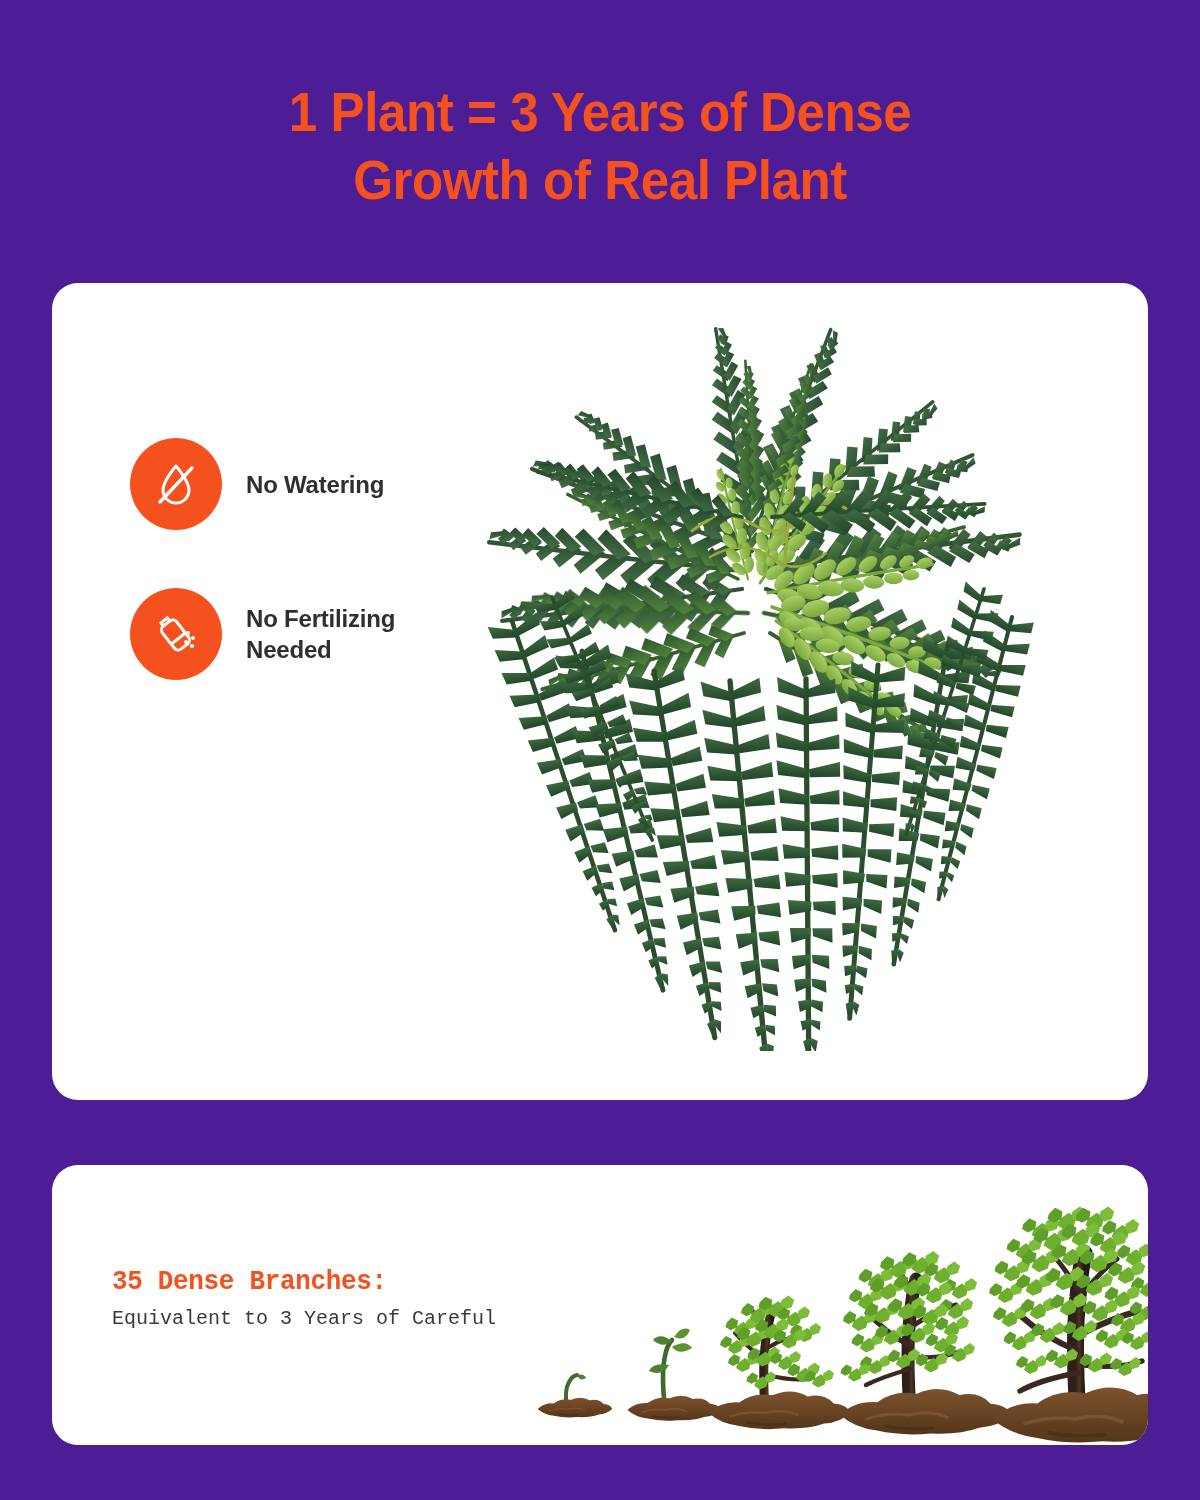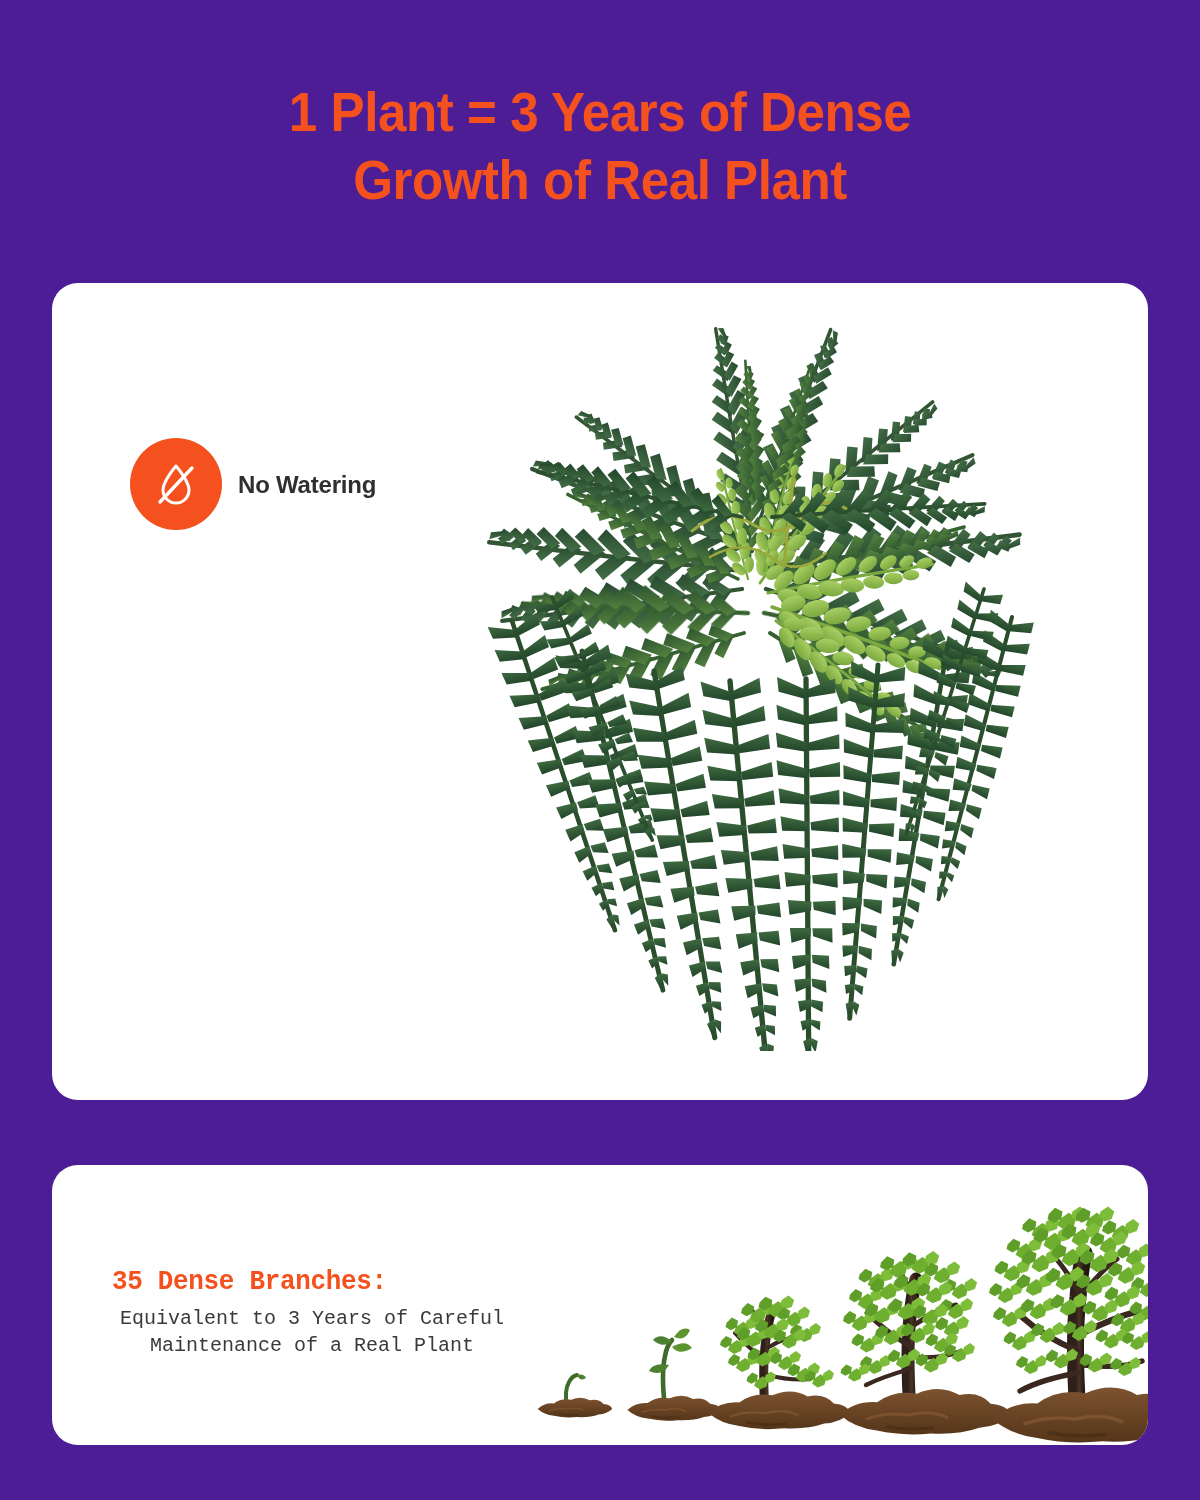--- a/index.html
+++ b/index.html
@@ -63,21 +63,21 @@
   .features {
     position: absolute;
     left: 78px;
     top: 155px;
     width: 380px;
     z-index: 5;
   }
   .feature {
     display: flex;
     align-items: center;
-    gap: 16px;
+    gap: 24px;
     margin-bottom: 58px;
   }
   .feature-icon {
     flex: 0 0 auto;
     width: 92px;
     height: 92px;
     border-radius: 50%;
     background: #F4511E;
     display: flex;
     align-items: center;
@@ -120,21 +120,21 @@
     margin-bottom: 6px;
     transform: scaleX(0.96);
     transform-origin: left center;
   }
   .branches-sub {
     color: #3a3a3a;
     font-size: 20px;
     font-weight: 400;
     line-height: 27px;
   }
-  .branches-sub span { display: block; text-align: center; }
+  .branches-sub span { display: block; }
 
   .growth-wrap {
     position: absolute;
     left: 470px;
     top: 10px;
     width: 640px;
     height: 270px;
   }
   .growth-wrap svg { display: block; width: 100%; height: 100%; }
 </style>
@@ -346,31 +346,49 @@
           <svg width="50" height="50" viewBox="0 0 50 50" aria-hidden="true">
             <path d="M25 7 C25 7 12 22 12 31 a13 13 0 0 0 26 0 C38 22 25 7 25 7 Z" fill="none" stroke="#ffffff" stroke-width="3" stroke-linejoin="round"></path>
             <line x1="9" y1="43" x2="41" y2="9" stroke="#ffffff" stroke-width="3.4" stroke-linecap="round"></line>
           </svg>
         </div>
         <div class="feature-label">
           <span>No Watering</span>
         </div>
       </div>
 
+      <div class="feature">
+        <div class="feature-icon">
+          <svg width="50" height="50" viewBox="0 0 50 50" aria-hidden="true">
+            <g transform="rotate(-38 25 25)">
+              <rect x="15" y="11" width="18" height="29" rx="5" fill="none" stroke="#ffffff" stroke-width="3"></rect>
+              <path d="M20 11 l0 -4 l8 0 l0 4" fill="none" stroke="#ffffff" stroke-width="3" stroke-linecap="round"></path>
+              <line x1="15" y1="30" x2="33" y2="30" stroke="#ffffff" stroke-width="3"></line>
+            </g>
+            <circle cx="37" cy="24" r="2.1" fill="#ffffff"></circle>
+            <circle cx="42" cy="29" r="1.9" fill="#ffffff"></circle>
+            <circle cx="35" cy="33" r="1.9" fill="#ffffff"></circle>
+            <circle cx="41" cy="37" r="2.1" fill="#ffffff"></circle>
+          </svg>
+        </div>
+        <div class="feature-label">
+          <span>No Fertilizing</span><br>
+          <span>Needed</span>
+        </div>
+      </div>
 
     </div>
   </section>
 
   <section class="card" id="branches-card">
 
     <div class="branches-text">
       <div class="branches-head">35 Dense Branches:</div>
       <div class="branches-sub">
         <span>Equivalent to 3 Years of Careful</span>
-        <span>Maintenance of a Real Plant</span>
       </div>
     </div>
 
     <div class="growth-wrap">
       <svg viewBox="0 0 640 270" xmlns="http://www.w3.org/2000/svg" aria-hidden="true">
         <defs>
           <linearGradient id="soil" x1="0" y1="0" x2="0" y2="1">
             <stop offset="0%" stop-color="#7d5330"></stop>
             <stop offset="100%" stop-color="#553519"></stop>
           </linearGradient>

